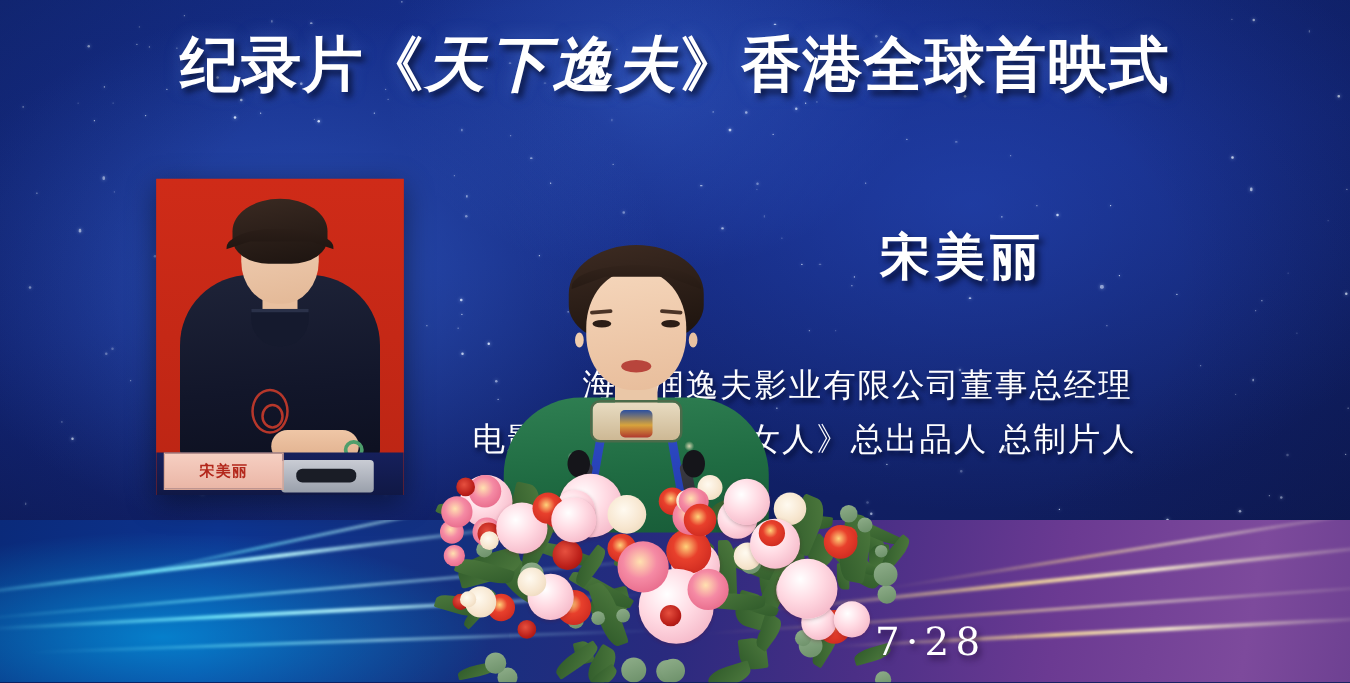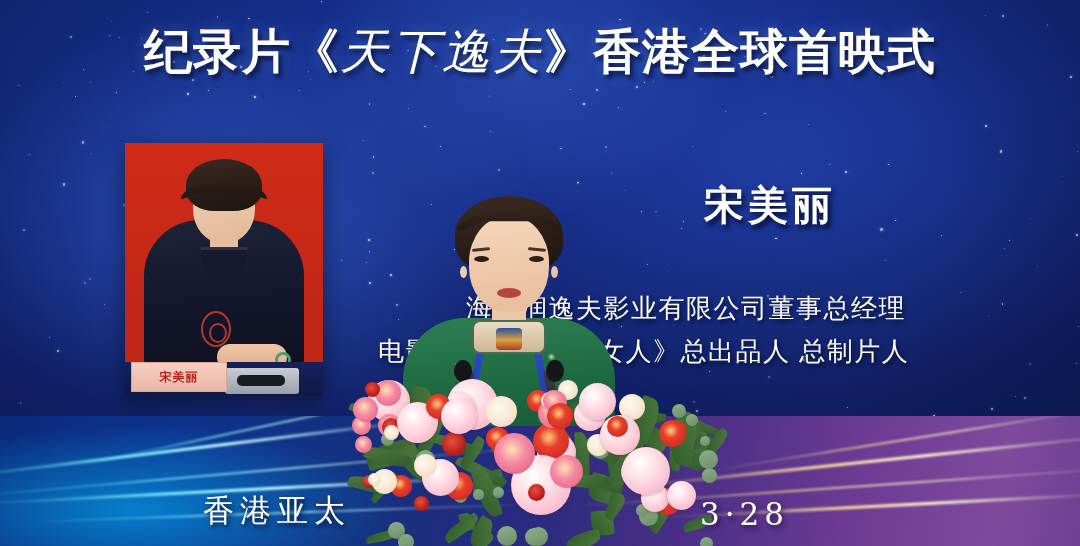--- a/index.html
+++ b/index.html
@@ -49,21 +49,21 @@
   
   .title{
     position:absolute;top:20px;left:0;right:0;text-align:center;
     font-size:48px;font-weight:bold;color:#ffffff;letter-spacing:1px;
     text-shadow:3px 4px 5px rgba(3,10,45,.85), 0 0 14px rgba(120,170,255,.35);
     white-space:nowrap;
   }
   .title .brk{font-weight:bold;}
   .title .calli{
     font-family:"DejaVu Serif","Liberation Serif",serif;
-    font-style:italic;font-weight:normal;letter-spacing:3px;
+    font-style:italic;font-weight:bold;letter-spacing:3px;
   }
 
   
   .inset{
     position:absolute;left:125px;top:143px;width:198px;height:253px;
     background:#c2281c;overflow:hidden;
     box-shadow:0 6px 22px rgba(0,0,0,.45);
   }
   .inset .red{position:absolute;inset:0;background:linear-gradient(180deg,#cf2b18 0%,#bb2514 100%);}
   .ip-head{
@@ -592,17 +592,16 @@
       <div class="fl cream" style="left:197px;top:14px;width:17px;height:17px"></div>
       <div class="fl pinkger" style="left:199px;top:12px;width:22px;height:22px"></div>
       <div class="fl ger" style="left:203px;top:25px;width:26px;height:26px"></div>
       <div class="fl cream" style="left:142px;top:18px;width:31px;height:31px"></div>
       <div class="fl ger" style="left:263px;top:38px;width:21px;height:21px"></div>
       <div class="fl lily" style="left:278px;top:69px;width:48px;height:48px"></div>
       <div class="fl pinkger" style="left:206px;top:77px;width:33px;height:33px"></div>
     </div>
 
   <div class="caption">
-    <div class="cap-left">香港亚太</div>
-    <div class="cap-right">3·28</div>
+    <div class="cap-right">7·28</div>
   </div>
 
 </div>
 
 </body></html>

